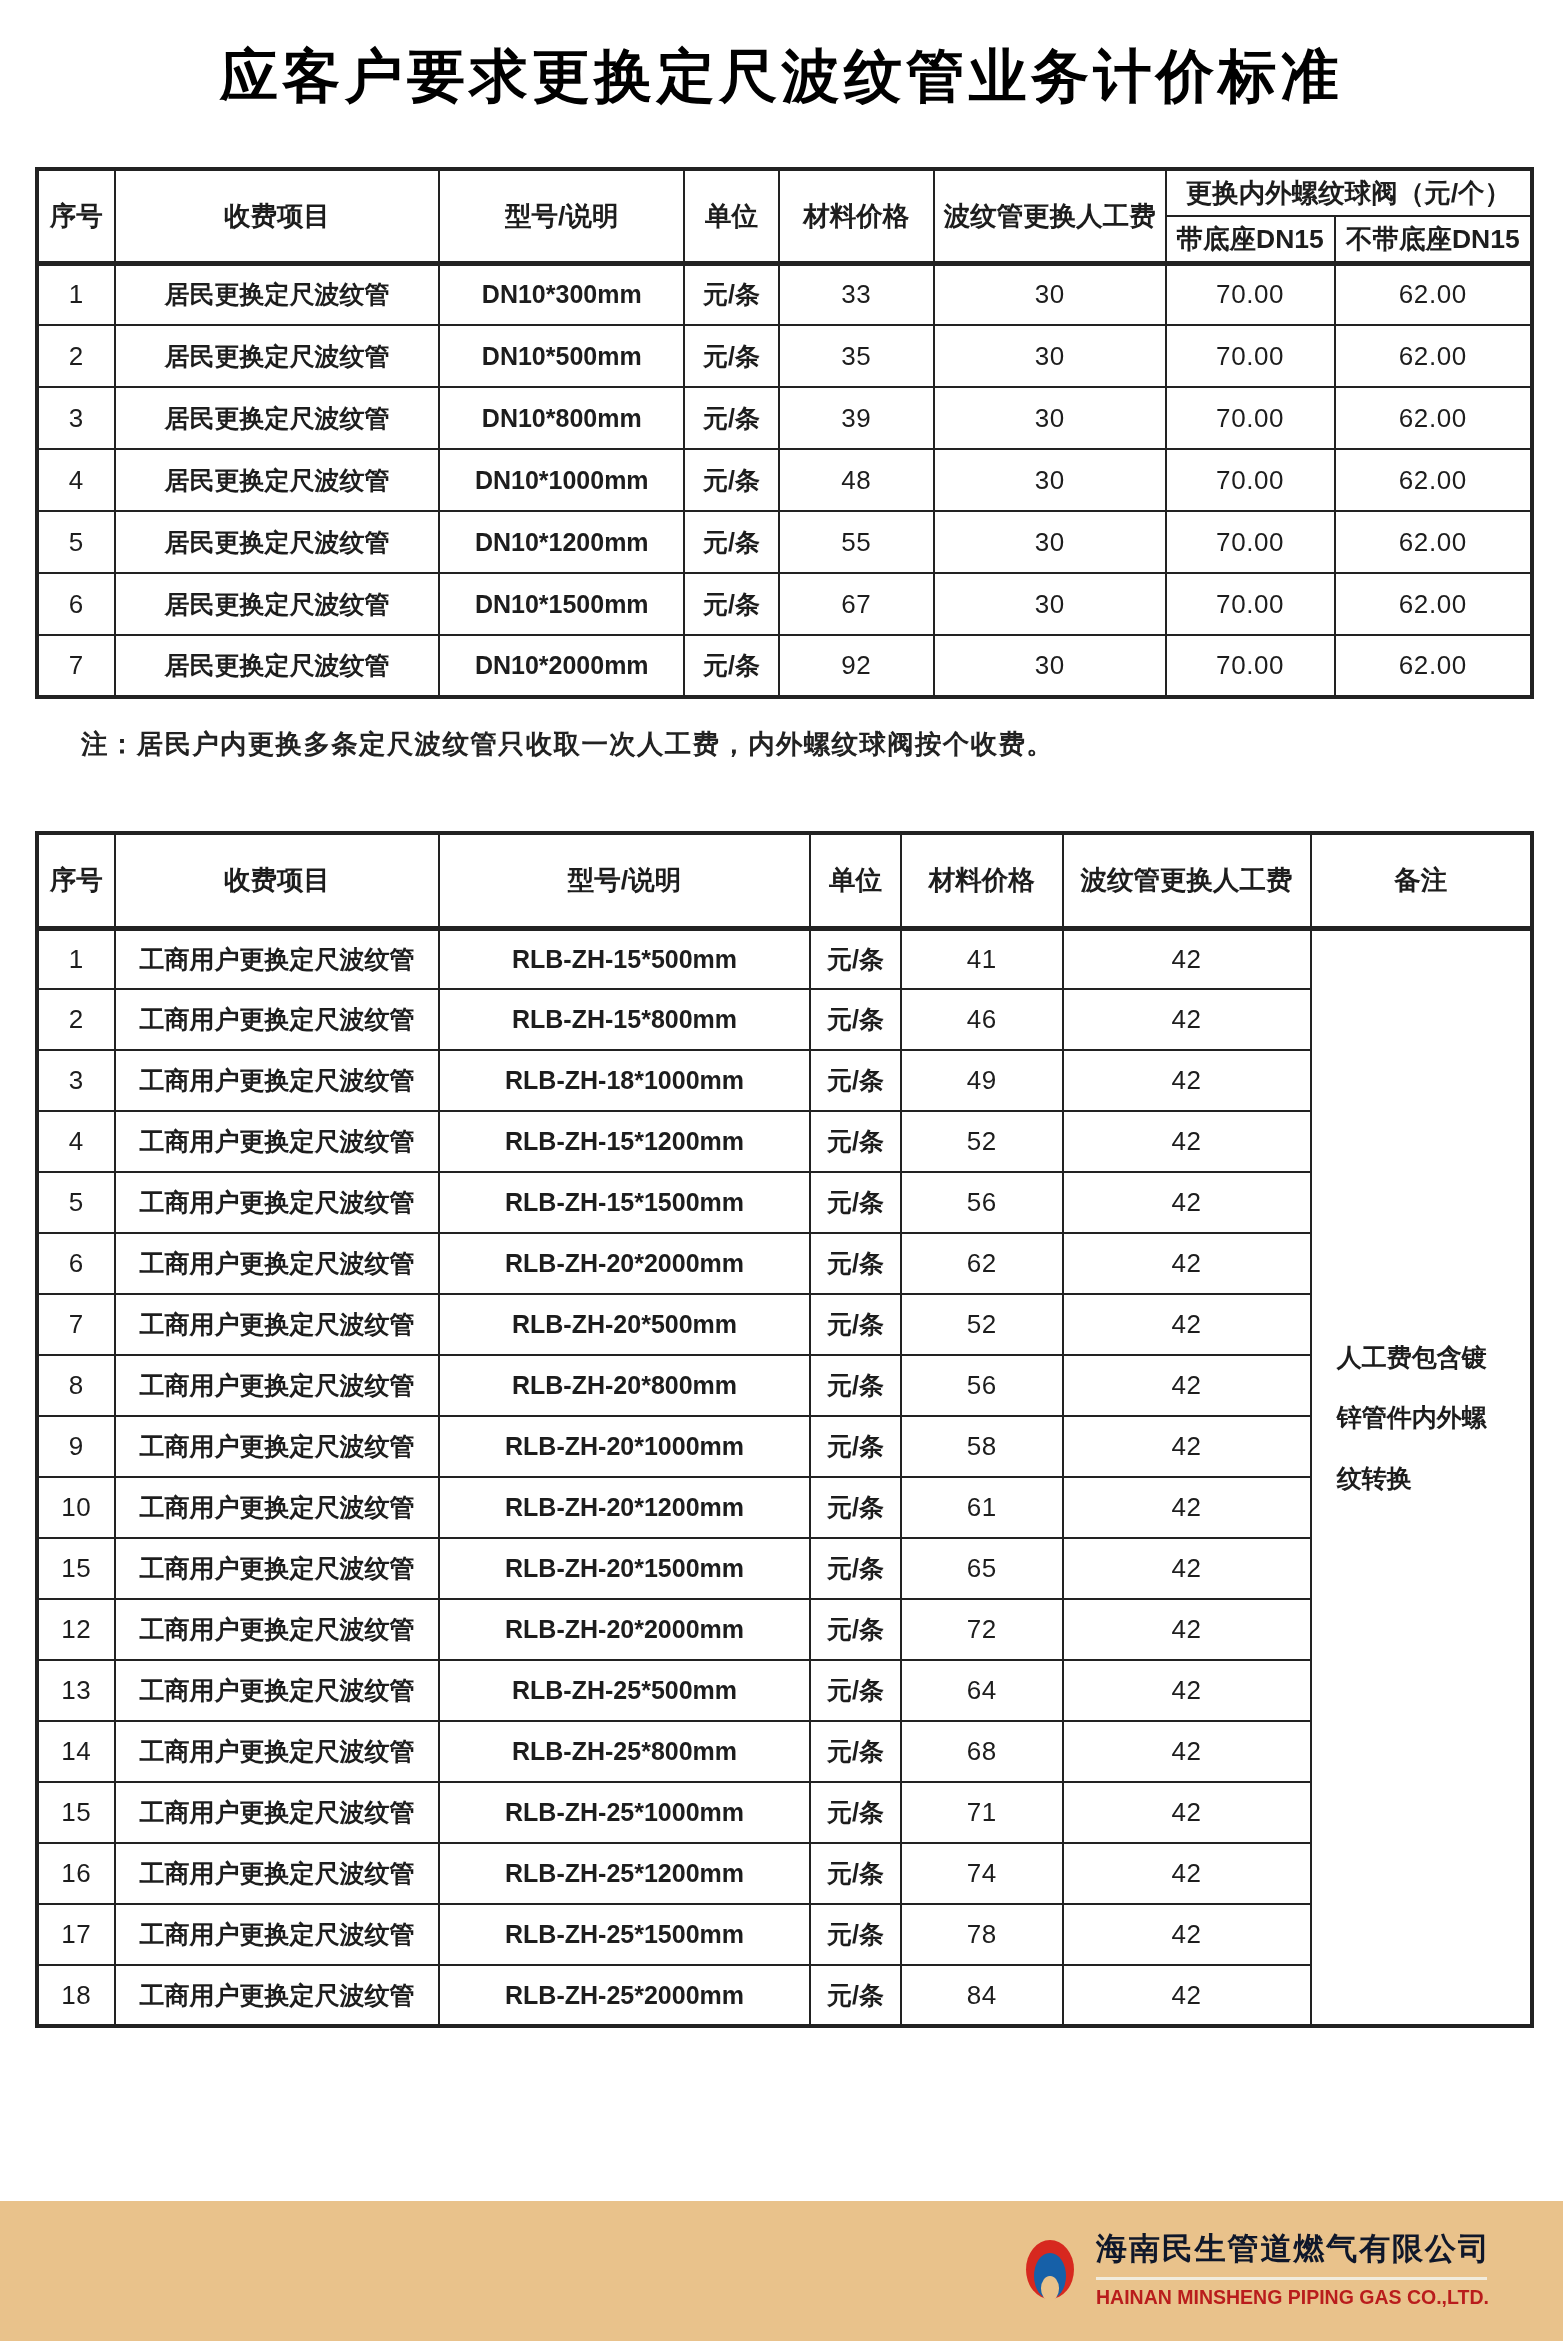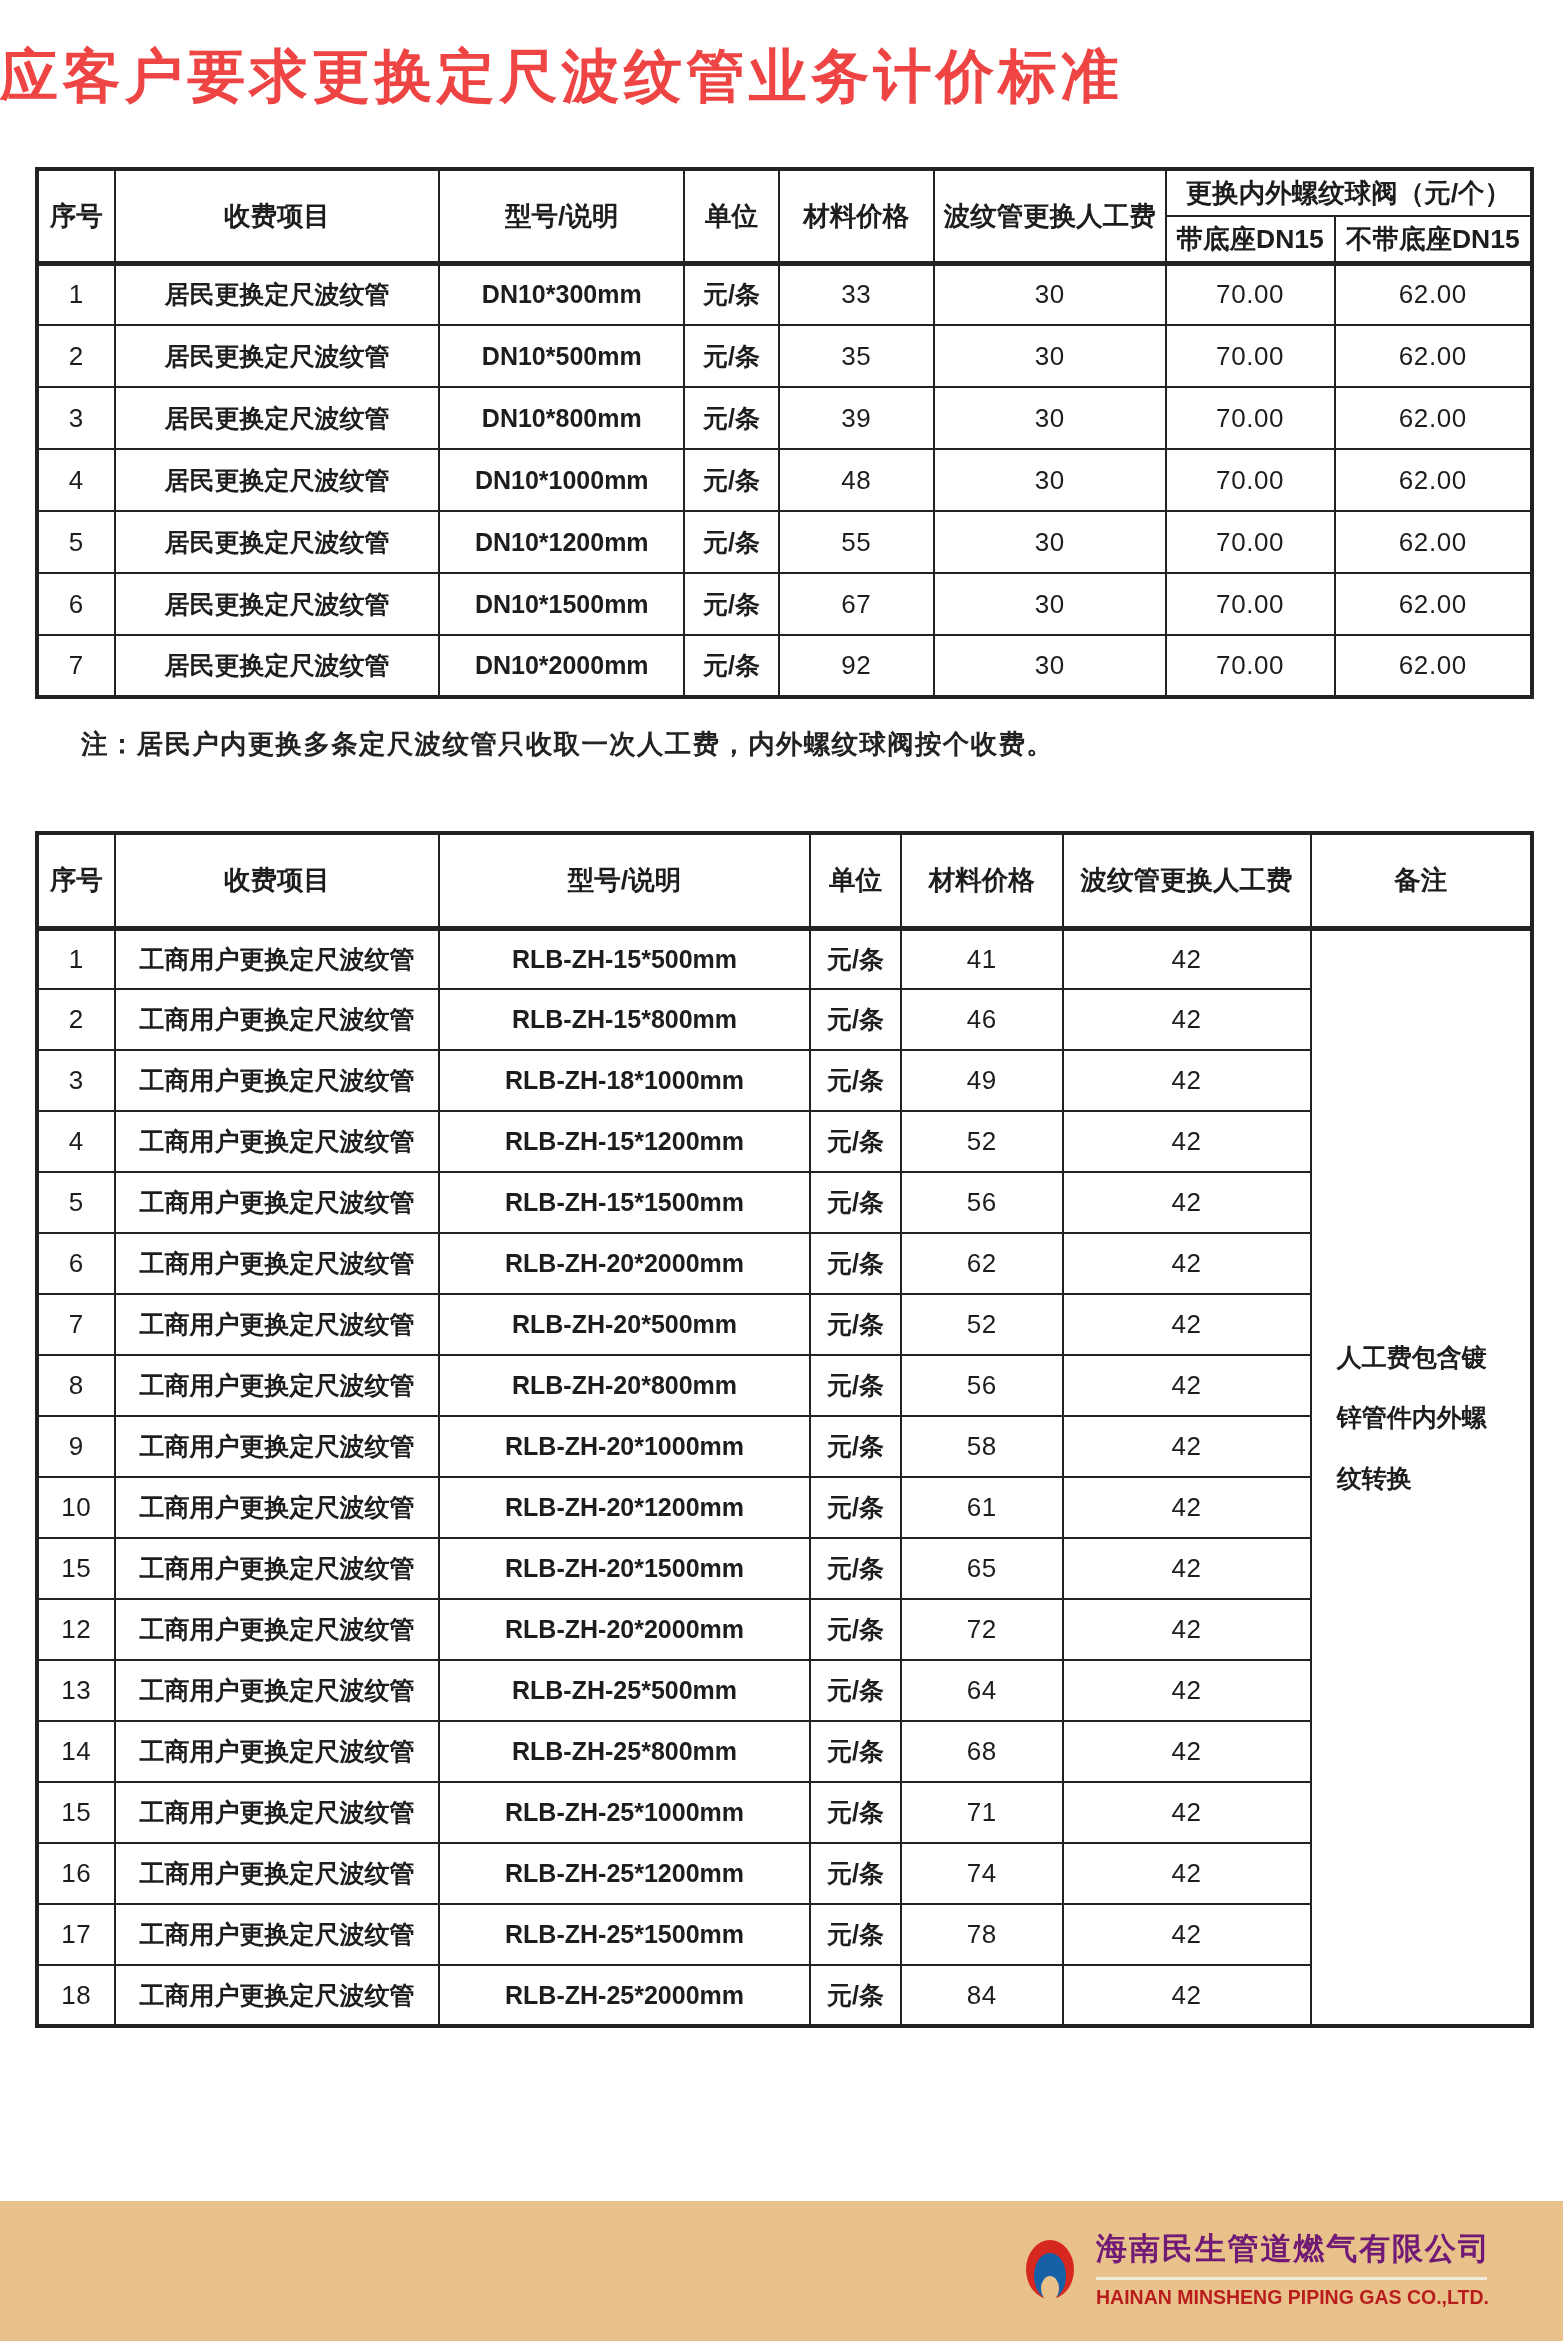--- a/index.html
+++ b/index.html
@@ -3,21 +3,21 @@
 <meta charset="utf-8">
 <style>
   html,body { margin:0; padding:0; background:#ffffff; }
   .page {
     position:relative; width:1563px; height:2342px; background:#ffffff;
     font-family:"Liberation Sans","DejaVu Sans",sans-serif; color:#1f1f1f; overflow:hidden;
   }
 
   .title {
     position:absolute; top:38px; left:0; width:100%; margin:0;
-    text-align:left; font-size:58px; font-weight:800; letter-spacing:4.4px; color:#ef4444;
+    text-align:center; font-size:58px; font-weight:800; letter-spacing:4.4px; color:#000000;
   }
 
   .tbl { position:absolute; left:35px; width:1499px; }
   .tbl-1 { top:167px; }
   .tbl-2 { top:831px; }
 
   table { width:100%; border-collapse:collapse; table-layout:fixed; border:4.4px solid #222222; }
   th, td {
     border:2.5px solid #222222; text-align:center; vertical-align:middle;
     padding:0 3.8px; box-sizing:border-box; overflow:hidden;
@@ -49,21 +49,21 @@
   .footer { position:absolute; left:0; top:2201px; width:1563px; height:141px; background:#e9c28b; }
 
   .logo { position:absolute; left:1026px; top:39px; width:48px; height:59px; }
   .logo-red  { position:absolute; left:0; top:0; width:48px; height:59px; background:#d7281f; border-radius:50%; }
   .logo-blue { position:absolute; left:8.2px; top:13.2px; width:31.5px; height:46px; background:#1660a8; border-radius:50%; }
   .logo-hole { position:absolute; left:15px; top:36px; width:17.7px; height:25px; background:#e9c28b; border-radius:50%; }
 
   .company { position:absolute; left:1096px; top:26.5px; width:393px; }
   .company-cn {
     font-family:"Liberation Serif","DejaVu Serif",serif;
-    font-size:31px; font-weight:700; letter-spacing:1.9px; color:#701a75; white-space:nowrap;
+    font-size:31px; font-weight:700; letter-spacing:1.9px; color:#0f172a; white-space:nowrap;
   }
   .company-rule { height:3.2px; background:#f2ecdd; margin:7.6px 0 5.7px 0; width:391px; }
   .company-en {
     font-size:19.5px; font-weight:600; color:#b91c1c; white-space:nowrap; letter-spacing:0;
   }
 </style>
 </head>
 <body>
 
 <div class="page">

